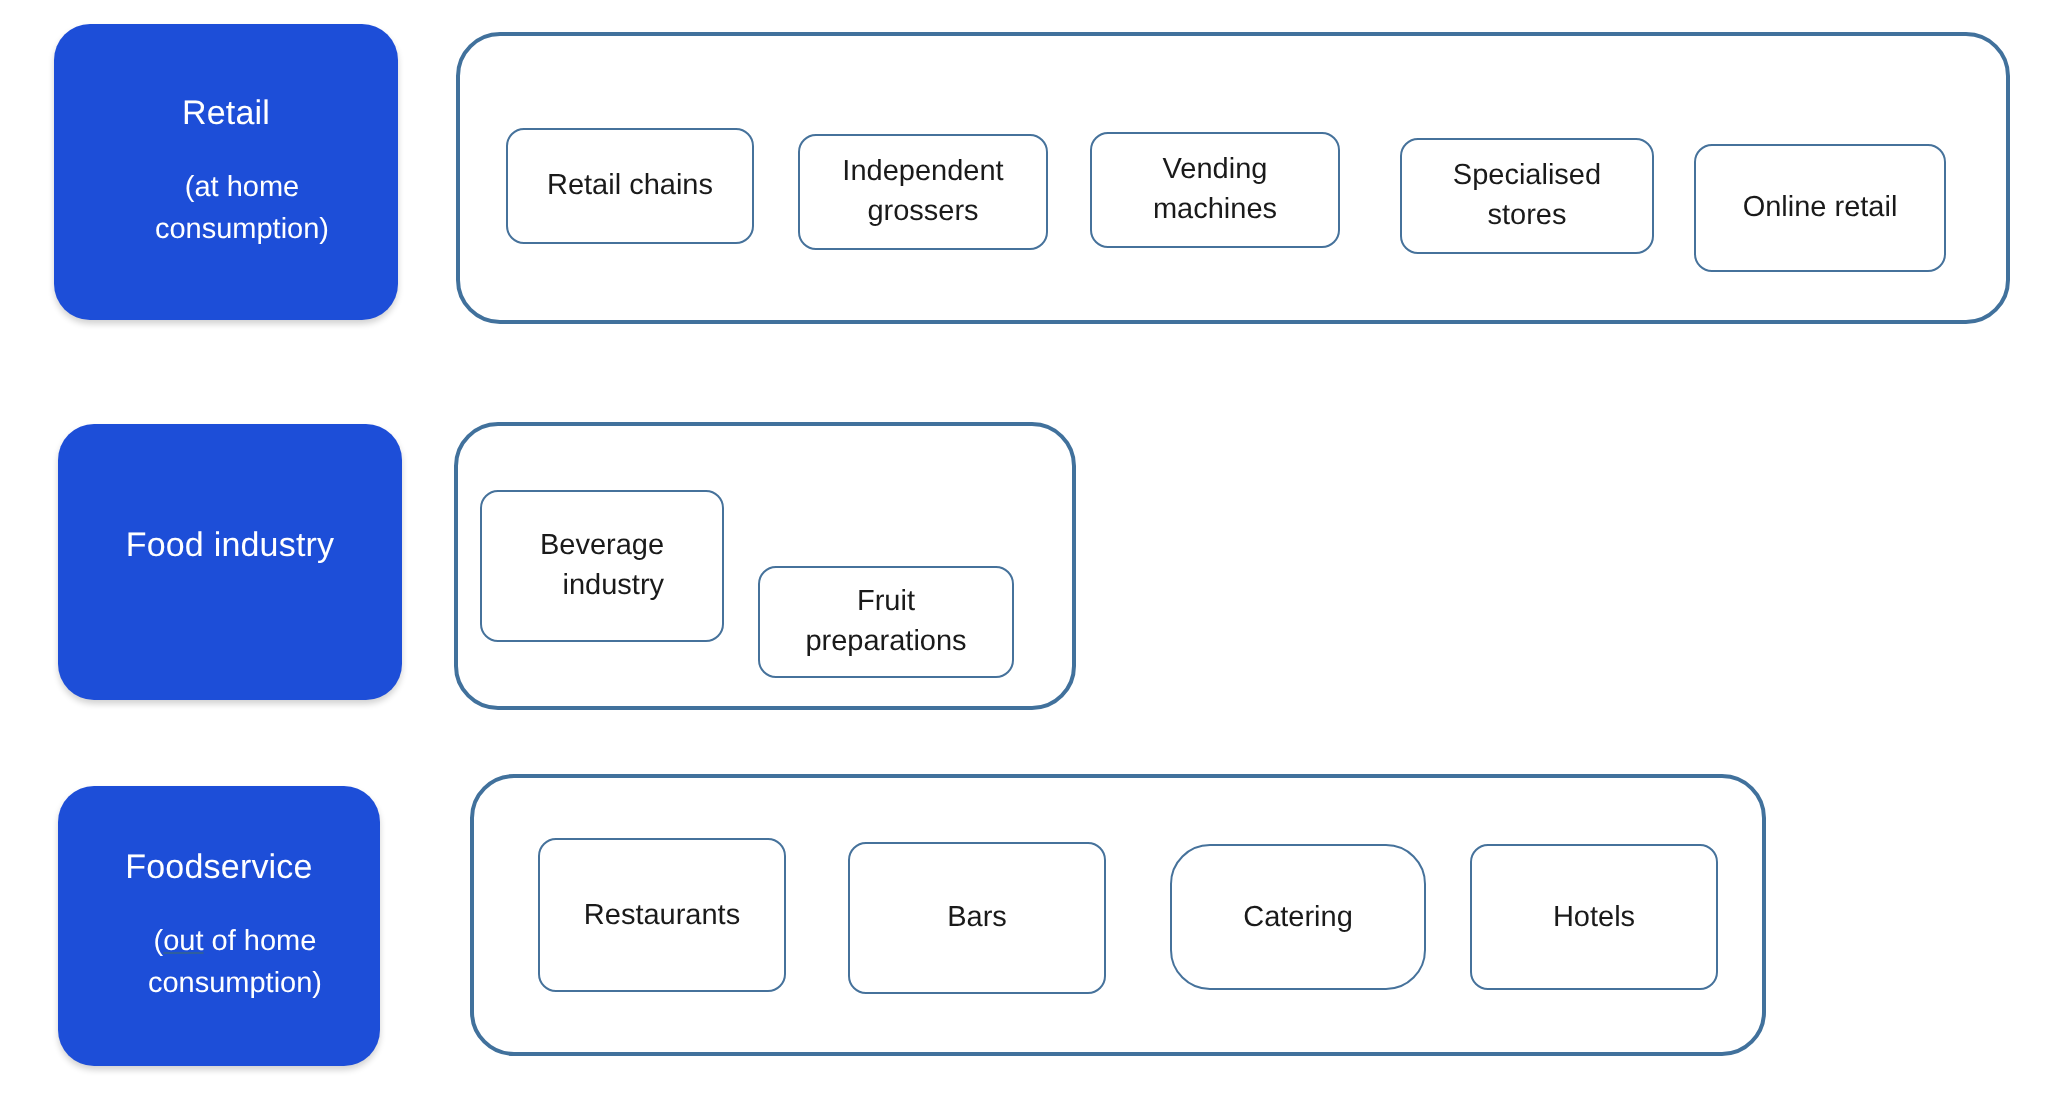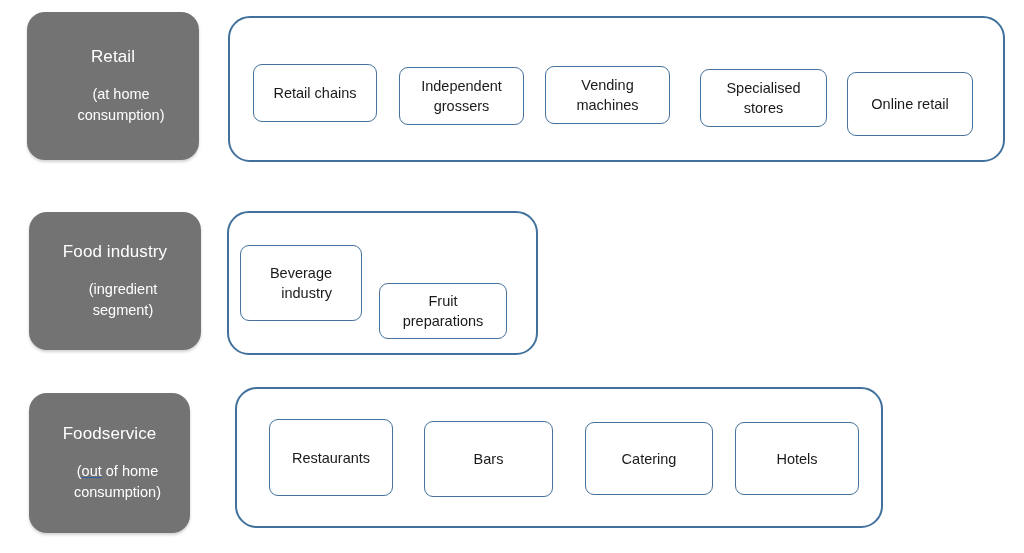--- a/index.html
+++ b/index.html
@@ -12,21 +12,21 @@
     width: 1024px;
     height: 553px;
     background: #ffffff;
     font-family: "Liberation Sans", sans-serif;
     overflow: hidden;
   }
 
   
   .cat-box {
     position: absolute;
-    background: #737373;
+    background: #1d4ed8;
     border-radius: 18px;
     box-shadow: 0 2px 3px rgba(0,0,0,0.18);
     color: #ffffff;
     display: flex;
     flex-direction: column;
     align-items: center;
     justify-content: center;
     text-align: center;
     box-sizing: border-box;
     padding: 6px 10px;
@@ -116,24 +116,20 @@
       <span>machines</span>
     </div>
   </div>
 
   <div class="item" style="left:847px; top:72px; width:126px; height:64px;">
     <span>Online retail</span>
   </div>
 
   <div class="cat-box" style="left:29px; top:212px; width:172px; height:138px;">
     <div class="cat-title">Food industry</div>
-    <div class="cat-sub">
-      <div>(ingredient</div>
-      <div>segment)</div>
-    </div>
   </div>
 
   <div class="group" style="left:227px; top:211px; width:311px; height:144px;">
   </div>
 
   <div class="item" style="left:240px; top:245px; width:122px; height:76px;text-align:right;">
     <div>
       <span>Beverage</span>
       <span>industry</span>
     </div>
@@ -159,21 +155,21 @@
   </div>
 
   <div class="item" style="left:269px; top:419px; width:124px; height:77px;">
     <span>Restaurants</span>
   </div>
 
   <div class="item" style="left:424px; top:421px; width:129px; height:76px;">
     <span>Bars</span>
   </div>
 
-  <div class="item" style="left:585px; top:422px; width:128px; height:73px;">
+  <div class="item" style="left:585px; top:422px; width:128px; height:73px;border-radius:20px;">
     <span>Catering</span>
   </div>
 
   <div class="item" style="left:735px; top:422px; width:124px; height:73px;">
     <span>Hotels</span>
   </div>
 
 </div>
 
 </body></html>

